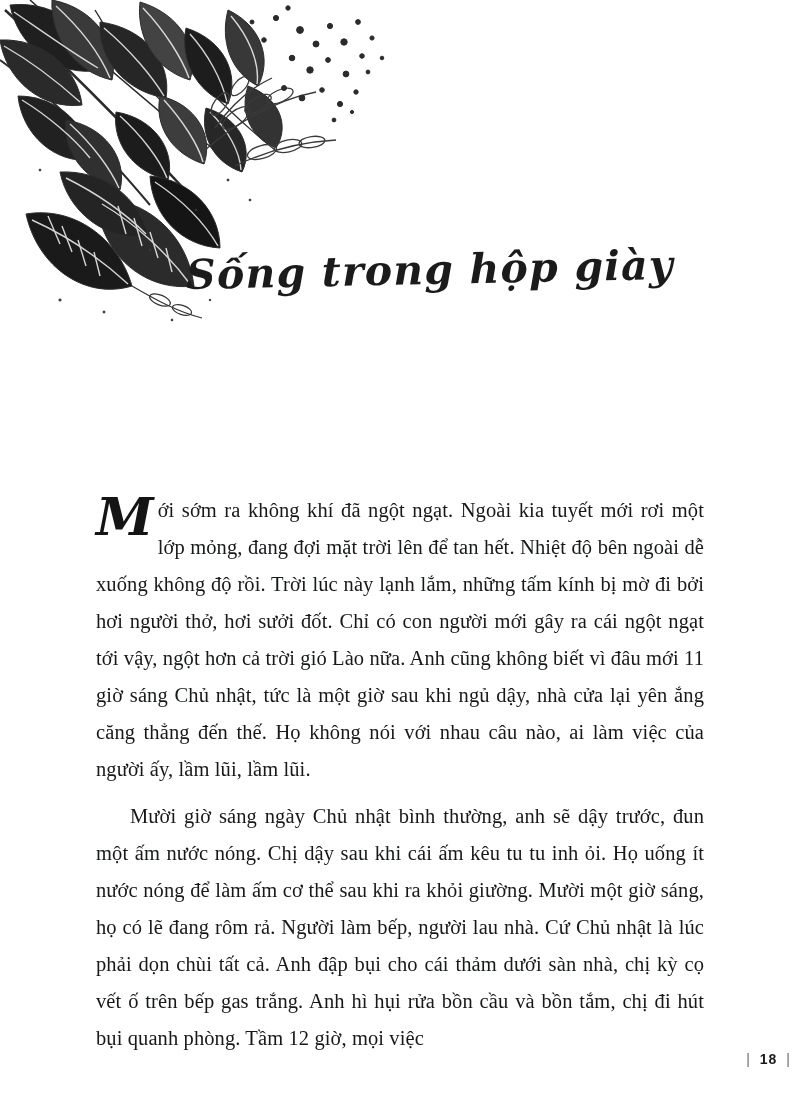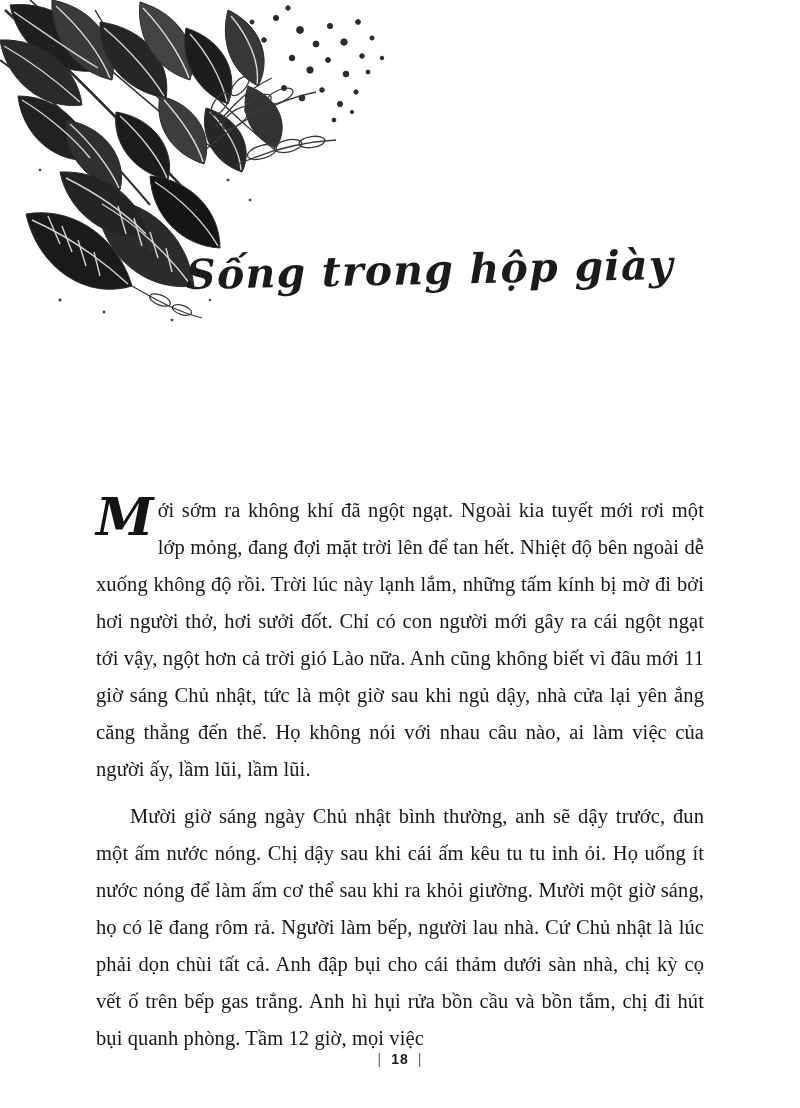--- a/index.html
+++ b/index.html
@@ -94,21 +94,21 @@
     margin-top: 2px;
     color: #141414;
   }
 
   
   .footer {
     position: absolute;
     bottom: 40px;
     left: 0;
     width: 800px;
-    text-align: center;
+    text-align: right;
   }
   .folio {
     display: inline-block;
     font-family: "Liberation Sans", sans-serif;
     font-size: 14px;
     font-weight: bold;
     color: #1a1a1a;
     letter-spacing: 1px;
   }
   .folio .rule {

